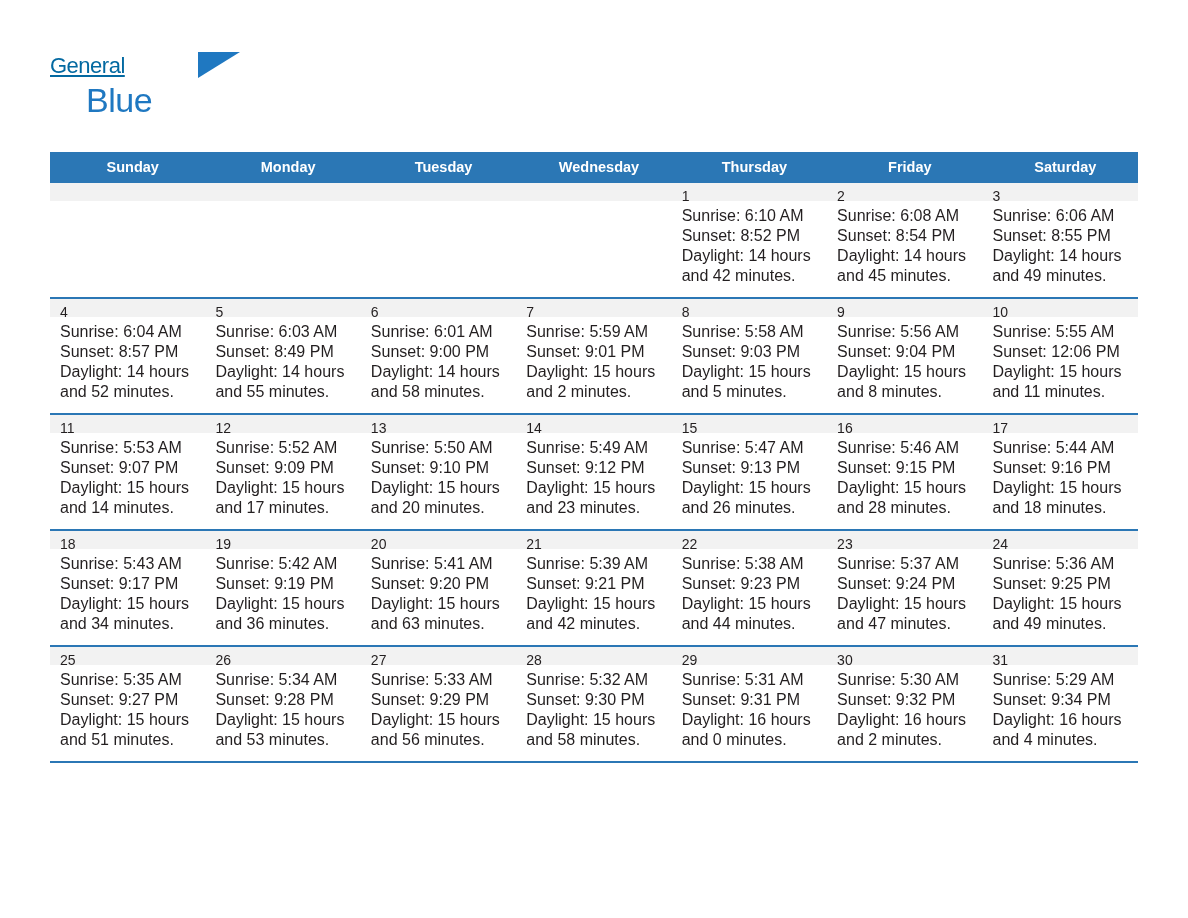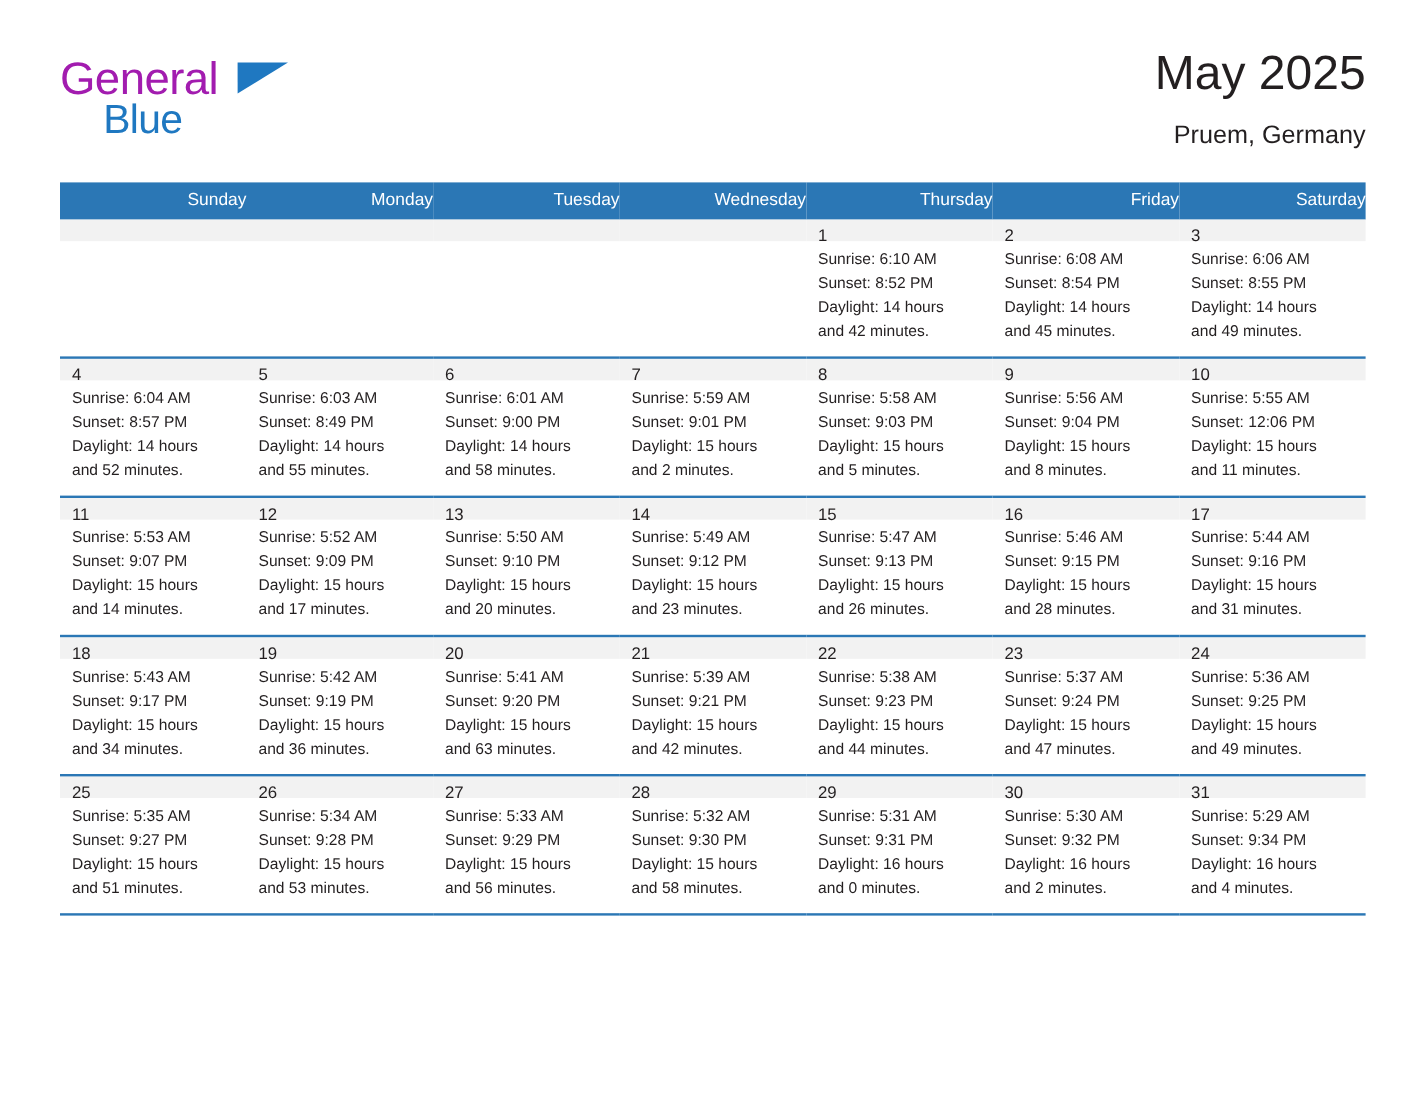--- a/index.html
+++ b/index.html
@@ -26,25 +26,26 @@
     align-items: flex-start;
     justify-content: space-between;
     height: 108px;
   }
   .logo {
     position: relative;
     width: 300px;
     padding-top: 18px;
   }
   .logo-general {
-    font-size: 38px;
-    color: #a21caf;
+    font-size: 22px;
+    color: #0369a1;
     letter-spacing: -0.5px;
     line-height: 36px;
     font-family: "Liberation Sans", sans-serif;
+    text-decoration: underline;
   }
   .logo-blue {
     font-size: 34px;
     color: #1f78c1;
     letter-spacing: -0.5px;
     line-height: 32px;
     margin-left: 36px;
     display: block;
   }
   .logo-triangle {
@@ -75,23 +76,23 @@
   
   table.cal {
     border-collapse: collapse;
     width: 1088px;
     table-layout: fixed;
     margin-top: 14px;
   }
   table.cal th {
     background: #2b77b5;
     color: #ffffff;
-    font-weight: normal;
+    font-weight: bold;
     font-size: 14.5px;
-    text-align: right;
+    text-align: center;
     padding: 7px 0 8px 10px;
     height: 14px;
   }
   table.cal td {
     vertical-align: top;
     width: 155.4px;
     border-bottom: 2px solid #2b77b5;
     padding: 0;
   }
   .daynum {
@@ -100,45 +101,41 @@
     color: #231f20;
     padding: 5px 0 5px 10px;
     height: 18px;
     box-sizing: border-box;
   }
   .daynum.empty {
     color: transparent;
   }
   .cellbody {
     padding: 5px 10px 2px 10px;
-    font-size: 13px;
+    font-size: 16px;
     line-height: 20px;
     color: #231f20;
     min-height: 96px;
     box-sizing: border-box;
   }
   .cellbody div { white-space: nowrap; }
 </style>
 </head>
 <body>
 
 <div class="page">
 
   <div class="header">
 
     <div class="logo">
       <span class="logo-general">General</span>
       <span class="logo-triangle"></span>
       <span class="logo-blue">Blue</span>
     </div>
 
-    <div class="title-block">
-      <div class="month-title">May 2025</div>
-      <div class="location">Pruem, Germany</div>
-    </div>
 
   </div>
 
   <table class="cal">
     <thead>
       <tr>
         <th>Sunday</th>
         <th>Monday</th>
         <th>Tuesday</th>
         <th>Wednesday</th>
@@ -312,21 +309,21 @@
               <div>Daylight: 15 hours</div>
               <div>and 28 minutes.</div>
             </div>
           </td>
           <td>
             <div class="daynum">17</div>
             <div class="cellbody">
               <div>Sunrise: 5:44 AM</div>
               <div>Sunset: 9:16 PM</div>
               <div>Daylight: 15 hours</div>
-              <div>and 31 minutes.</div>
+              <div>and 18 minutes.</div>
             </div>
           </td>
         </tr>
         <tr>
           <td>
             <div class="daynum">18</div>
             <div class="cellbody">
               <div>Sunrise: 5:43 AM</div>
               <div>Sunset: 9:17 PM</div>
               <div>Daylight: 15 hours</div>

